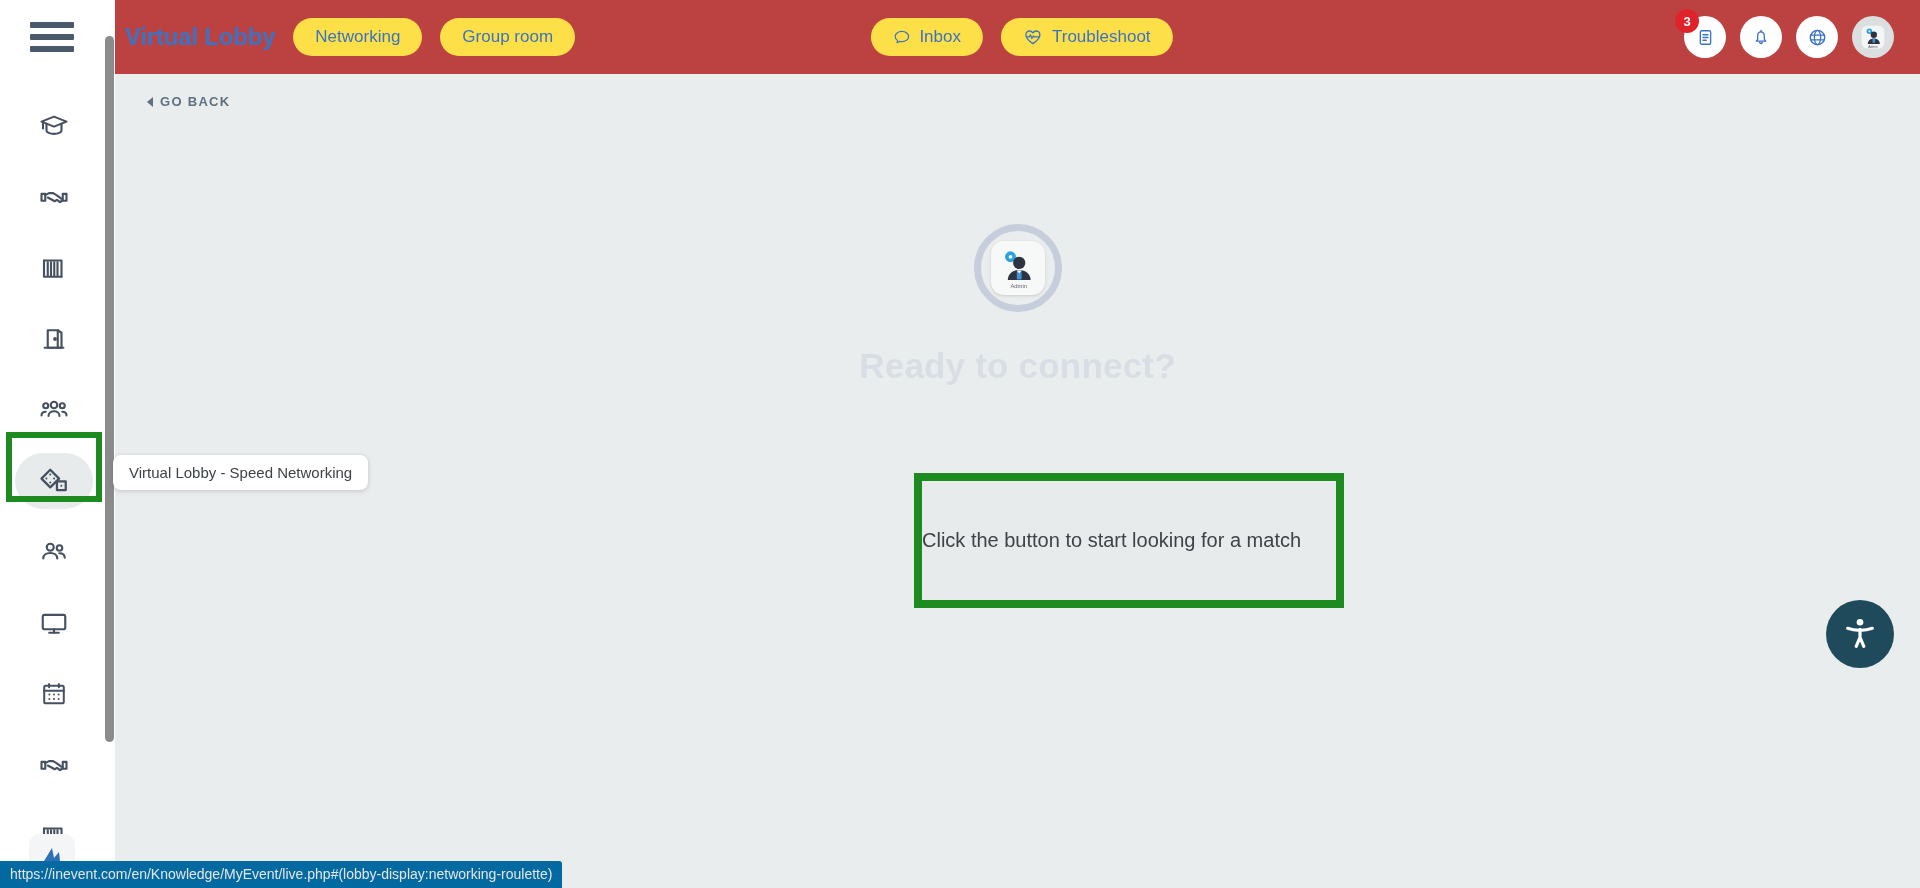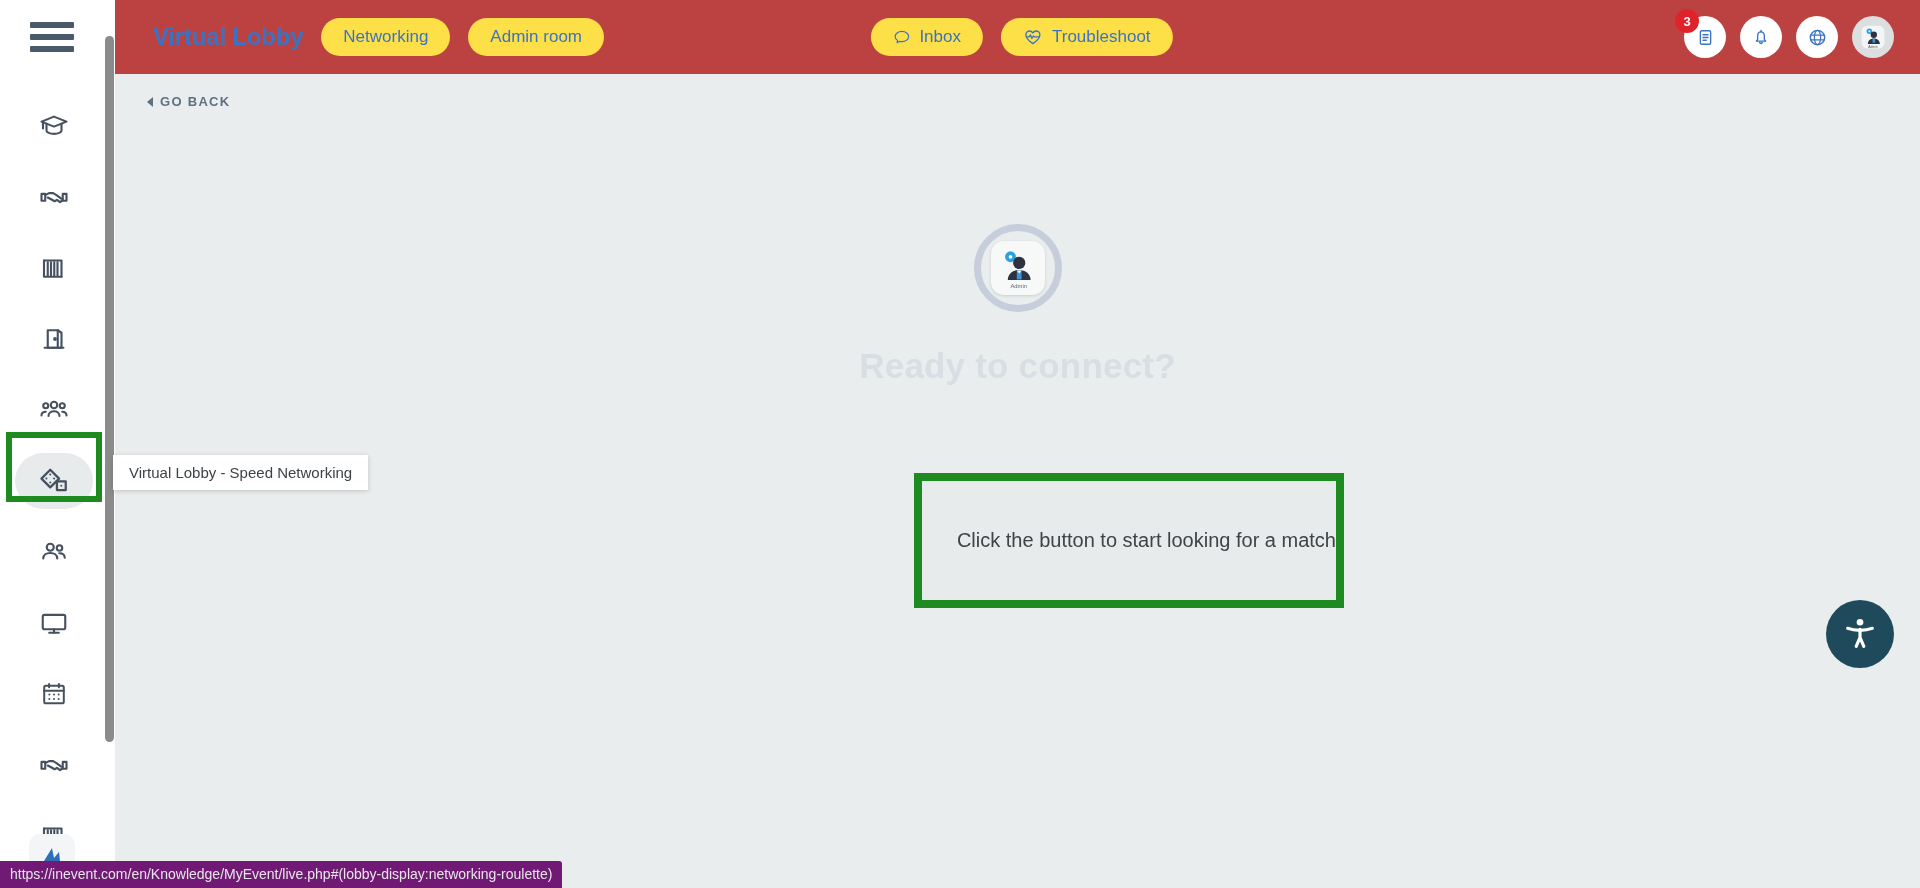--- a/index.html
+++ b/index.html
@@ -78,21 +78,21 @@
 
   
   #header {
     position: absolute; left: 105px; top: 0;
     width: 1815px; height: 74px;
     background: #bc4242;
     display: flex; align-items: center;
     z-index: 10;
   }
   #brand {
-    margin-left: 48px;
+    margin-left: 20px;
     font-size: 24px; font-weight: bold; color: #3b73c4;
     letter-spacing: -0.2px; white-space: nowrap;
     cursor: pointer;
   }
   .pill-btn {
     margin-left: 18px; height: 38px;
     background: #fde047; border-radius: 19px;
     display: flex; align-items: center; gap: 9px;
     padding: 0 22px;
     color: #3b73c4; font-size: 17px;
@@ -177,60 +177,60 @@
   
   #match-highlight {
     position: absolute; left: 799px; top: 399px;
     width: 430px; height: 135px;
     border: 8px solid #1e8b20;
     z-index: 30;
   }
   #match-card {
     width: 100%; height: 100%;
     background: #e8ebec;
-    display: flex; flex-direction: column; align-items: flex-end;
+    display: flex; flex-direction: column; align-items: flex-start;
     justify-content: center; gap: 14px;
   }
   #match-text {
     font-size: 20px; color: #3e4348;
   }
   #ready-btn {
     background: #6b7cba; color: #ffffff;
     border: none; border-radius: 24px;
     padding: 11px 34px;
     font-size: 20px; font-weight: bold;
     font-family: "Liberation Sans", sans-serif;
     cursor: pointer;
   }
 
   
   #tooltip {
     position: absolute; left: 113px; top: 455px;
     background: #ffffff;
-    border-radius: 0;
+    border-radius: 8px;
     padding: 9px 16px;
     font-size: 15px; color: #3e4348;
     box-shadow: 0 1px 5px rgba(0,0,0,0.18);
     white-space: nowrap;
     z-index: 40;
   }
 
   
   #a11y-fab {
     position: absolute; right: 26px; bottom: 90px;
     width: 68px; height: 68px; border-radius: 50%;
     background: #1f4a5c;
     display: flex; align-items: center; justify-content: center;
     cursor: pointer; z-index: 35;
   }
 
   
   #status-url {
     position: absolute; left: 0; bottom: 0;
-    background: #701a75; color: #e6e6e6;
+    background: #0369a1; color: #e6e6e6;
     font-size: 14px;
     padding: 5px 10px 6px 10px;
     border-top-right-radius: 3px;
     z-index: 50; white-space: nowrap;
   }
 </style>
 </head>
 <body>
 
 <div id="sidebar">
@@ -391,21 +391,21 @@
 
 <div id="header">
 
   <div id="brand">Virtual Lobby</div>
 
   <div id="nav-pills">
     <div class="pill-btn">
       <span>Networking</span>
     </div>
     <div class="pill-btn">
-      <span>Admin room</span>
+      <span>Group room</span>
     </div>
   </div>
 
   <div id="center-pills">
     <div class="pill-btn">
       <svg width="18" height="18" viewBox="0 0 24 24">
         <path d="M12 4.6 C6.9 4.6 3 7.7 3 11.4 c0 2.1 1.3 4 3.3 5.2 l-0.7 3 3.3-1.7 c1 0.2 2 0.3 3.1 0.3 5.1 0 9-3.1 9-6.8 S17.1 4.6 12 4.6 Z" fill="none" stroke="#3b73c4" stroke-width="1.6" stroke-linejoin="round"></path>
       </svg>
       <span>Inbox</span>
     </div>

